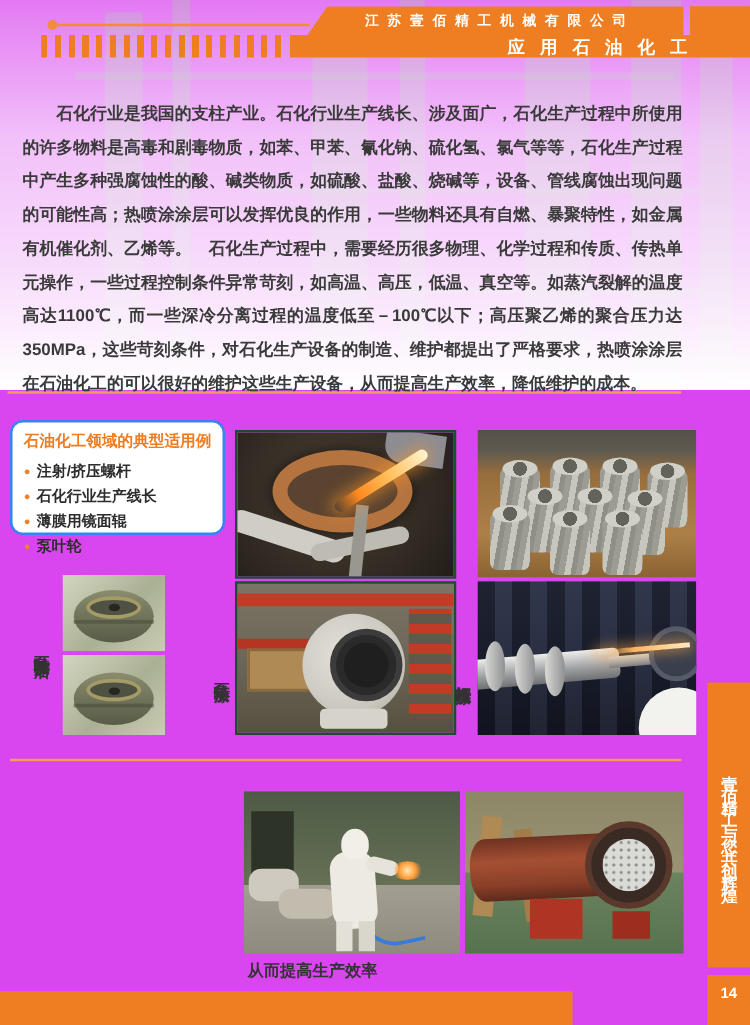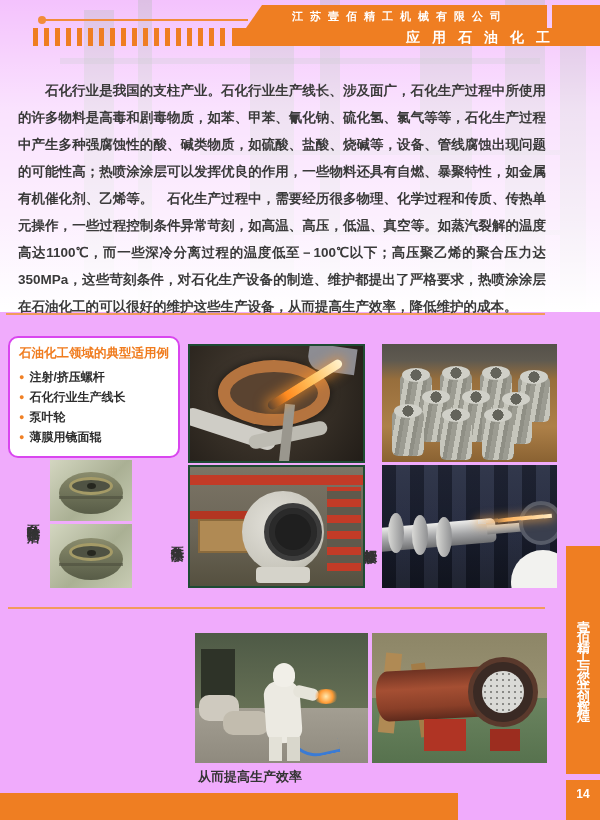--- a/index.html
+++ b/index.html
@@ -1,20 +1,20 @@
 <!DOCTYPE html>
 <html><head>
 <meta charset="utf-8">
 <style>
   * { margin:0; padding:0; box-sizing:border-box; }
   html,body { background:#888; }
   body { font-family:"Liberation Sans", sans-serif; }
   #page {
     position:relative; width:600px; height:820px; margin:0 auto;
-    background:#f0abfc; overflow:hidden;
+    background:#d946ef; overflow:hidden;
   }
   
   #plant-bg { position:absolute; left:0; top:0; width:600px; height:312px; overflow:hidden; }
   .tower { position:absolute; background:#9aa0a4; opacity:.38; }
   .pipe  { position:absolute; background:#9aa0a4; opacity:.30; }
   #plant-fade {
     position:absolute; left:0; top:0; width:100%; height:100%;
     background:linear-gradient(to bottom, rgba(255,255,255,.28) 0%, rgba(255,255,255,.66) 35%, rgba(255,255,255,.82) 70%, #fff 100%);
   }
   
@@ -41,22 +41,22 @@
     position:absolute; left:18px; top:77px; width:528px;
     font-size:13.5px; line-height:27px; color:#3a3a3a; font-weight:600;
     text-align:justify; text-indent:2em; z-index:2;
   }
   
   .sep { position:absolute; height:2px; background:#F29B5B; }
   #sep1 { left:6px; top:313px; width:539px; }
   #sep2 { left:8px; top:607px; width:537px; }
   
   #app-box {
-    position:absolute; left:8px; top:336px; width:172px; height:122px;
-    border:2px solid #d946ef; border-radius:10px; padding:7px 9px; background:#fff;
+    position:absolute; left:8px; top:336px; width:172px; height:92px;
+    border:2px solid #3b82f6; border-radius:10px; padding:7px 9px; background:#fff;
   }
   #app-box h3 { color:#F07C1F; font-size:12.5px; font-weight:bold; letter-spacing:0; }
   #app-box ul { list-style:none; margin-top:5px; }
   #app-box li { font-size:12px; font-weight:600; color:#2d2d2d; line-height:20px; white-space:nowrap; }
   #app-box li::before { content:"●"; color:#F08126; font-size:9px; margin-right:5px; vertical-align:1px; }
   
   .photo { position:absolute; overflow:hidden; }
   .photo div { position:absolute; }
   .greenframe { border:2px solid #1e4b33; }
   .vcap {
@@ -198,22 +198,22 @@
 
   <p id="intro">石化行业是我国的支柱产业。石化行业生产线长、涉及面广，石化生产过程中所使用的许多物料是高毒和剧毒物质，如苯、甲苯、氰化钠、硫化氢、氯气等等，石化生产过程中产生多种强腐蚀性的酸、碱类物质，如硫酸、盐酸、烧碱等，设备、管线腐蚀出现问题的可能性高；热喷涂涂层可以发挥优良的作用，一些物料还具有自燃、暴聚特性，如金属有机催化剂、乙烯等。　石化生产过程中，需要经历很多物理、化学过程和传质、传热单元操作，一些过程控制条件异常苛刻，如高温、高压，低温、真空等。如蒸汽裂解的温度高达1100℃，而一些深冷分离过程的温度低至－100℃以下；高压聚乙烯的聚合压力达350MPa，这些苛刻条件，对石化生产设备的制造、维护都提出了严格要求，热喷涂涂层在石油化工的可以很好的维护这些生产设备，从而提高生产效率，降低维护的成本。</p>
 
   <div class="sep" id="sep1"></div>
 
   <div id="app-box">
     <h3>石油化工领域的典型适用例</h3>
     <ul>
       <li>注射/挤压螺杆</li>
       <li>石化行业生产线长</li>
+      <li>薄膜用镜面辊</li>
       <li>泵叶轮</li>
-      <li>薄膜用镜面辊</li>
     </ul>
   </div>
 
   <div class="vcap" style="left:24px;top:514px;">泵叶轮喷涂后</div>
   <div class="photo" style="left:50px;top:460px;width:82px;height:61px;">
     <div class="imp-bg"></div>
     <div class="imp-body"></div>
     <div class="imp-mouth"></div>
     <div class="imp-hole"></div>
     <div class="imp-band"></div>

